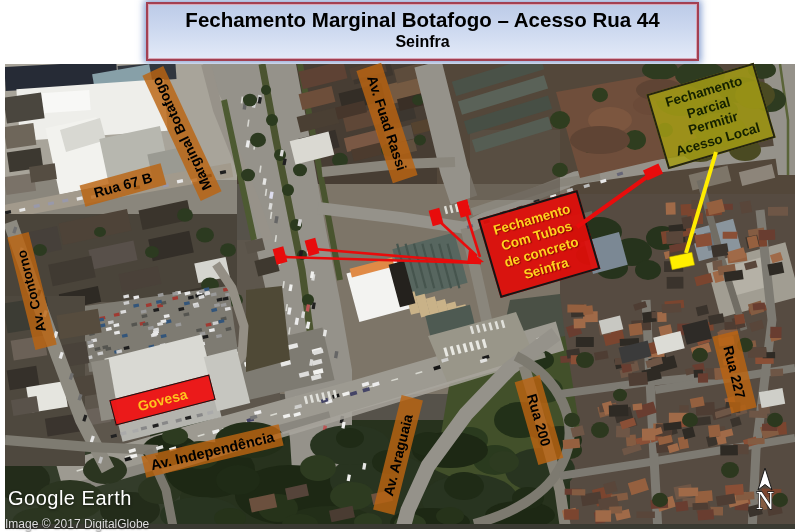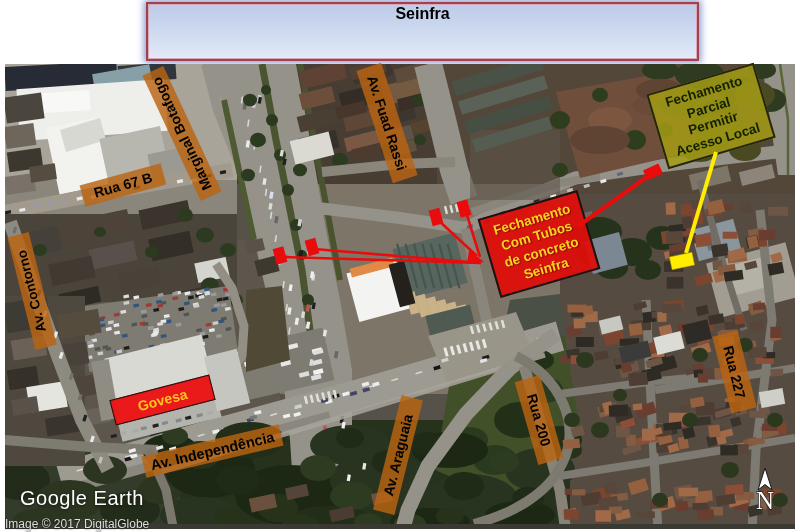--- a/index.html
+++ b/index.html
@@ -11,29 +11,30 @@
 .redbox{background:rgba(223,14,10,0.94);border:2px solid #151515;color:#ffd21f;line-height:17px;
  text-shadow:1px 1px 1px rgba(120,0,0,0.8);}
 .greenbox{background:rgba(164,157,20,0.84);border:2px solid #252510;color:#142100;line-height:16.5px;}
 .govesa{background:rgba(238,18,18,0.95);border:1px solid #151515;color:#ffc31e;}
 #title{position:absolute;left:146px;top:2px;width:549px;height:55px;border:2px solid #a24052;
  background:linear-gradient(180deg,#bccbe8 0%,#ccd8ef 45%,#e3eaf8 100%);
  box-shadow:0 0 7px 2px rgba(110,140,200,0.85), inset 0 0 0 1px #d8a8b8;
  text-align:center;color:#000;}
 #title .t1{font-size:20.5px;font-weight:bold;margin-top:4px;}
 #title .t2{font-size:16px;font-weight:bold;margin-top:1px;}
-#gearth{position:absolute;left:20px;top:487px;font-size:20px;color:#fff;letter-spacing:0.5px;
+#gearth{position:absolute;left:8px;top:487px;font-size:20px;color:#fff;letter-spacing:0.5px;
  text-shadow:0 1px 3px rgba(0,0,0,0.55);}
 #copyr{position:absolute;left:5px;top:517px;font-size:12px;color:#ddd;
  text-shadow:0 1px 2px rgba(0,0,0,0.7);}
 </style>
 </head>
 <body>
 
 <div id="title">
+    <div class="t1">Fechamento Marginal Botafogo – Acesso Rua 44</div>
     <div class="t2">Seinfra</div>
   </div>
 
 <svg id="map" width="800" height="532" viewBox="0 0 800 532">
 <defs>
       <clipPath id="sat">
         <rect x="5" y="64" width="790" height="465"></rect>
       </clipPath>
     </defs>
 <g clip-path="url(#sat)">

